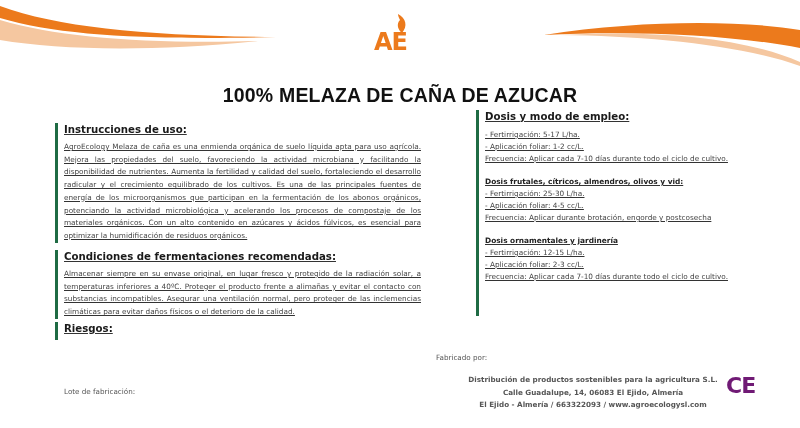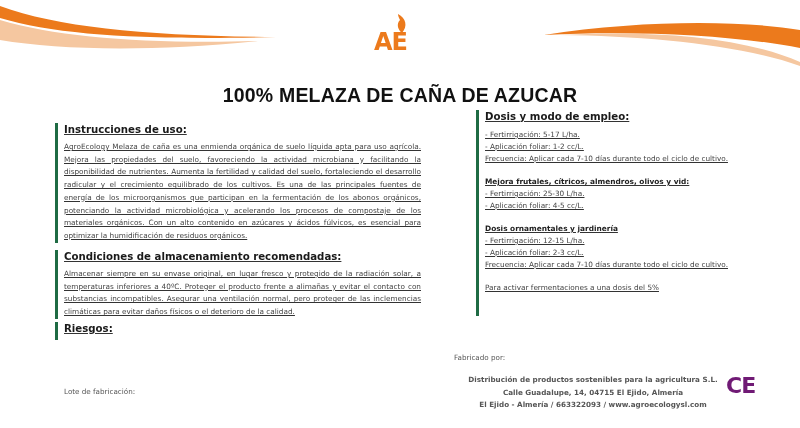--- a/index.html
+++ b/index.html
@@ -7,21 +7,21 @@
   .swoosh { position:absolute; top:0; }
   .logo { position:absolute; left:374px; top:14px; width:56px; height:46px; }
   .logo-text { position:absolute; left:0; top:14px; font-family:"DejaVu Sans", sans-serif; font-weight:bold; font-size:24px; color:#ec7a1c; letter-spacing:-1px;text-align:right; }
   .title { position:absolute; left:0; width:800px; top:84px; text-align:center; font-family:Liberation Sans, sans-serif; font-weight:bold; font-size:19.5px; color:#111; letter-spacing:0.2px; }
   .section { position:absolute; border-left:3px solid #1f6b44; padding-left:6px;text-decoration:underline; }
   .sec-head { font-weight:bold; font-size:10.2px; color:#1a1a1a; margin:0 0 5px 0; line-height:13px; }
   .sec-body { font-size:7.3px; line-height:12.7px; color:#444; text-align:justify; }
   .sub-head { font-weight:bold; font-size:7.4px; color:#222; line-height:12px; }
   .line { font-size:7.3px; color:#444; line-height:12px; white-space:nowrap; }
   .gap { height:11px; }
-  .fab { position:absolute; left:454px; top:353px; font-size:7.2px; color:#555; }
+  .fab { position:absolute; left:436px; top:353px; font-size:7.2px; color:#555; }
   .addr { position:absolute; left:462px; top:374px; width:262px; text-align:center; font-size:7.2px; line-height:12.6px; color:#555;font-weight:bold; }
   .lote { position:absolute; left:64px; top:387px; font-size:7.2px; color:#555; }
   .ce { position:absolute; left:726px; top:373px; font-family:"DejaVu Sans", sans-serif; font-size:22px; font-weight:bold; color:#701a75; letter-spacing:-1px; }
 </style>
 </head>
 <body>
 
 <svg class="swoosh" style="left:0;" width="290" height="60" viewBox="0 0 290 60">
   <path d="M0 6 C 60 28, 150 36, 276 37 C 150 40, 60 36, 0 18 Z" fill="#ec7a1c"></path>
   <path d="M0 20 C 60 38, 150 44, 258 41 C 150 52, 60 50, 0 40 Z" fill="#f5c7a0"></path>
@@ -39,53 +39,53 @@
 </div>
 
 <div class="title">100% MELAZA DE CAÑA DE AZUCAR</div>
 
 <div class="section" style="left:55px; top:123px; width:357px;">
   <div class="sec-head">Instrucciones de uso:</div>
   <div class="sec-body">AgroEcology Melaza de caña es una enmienda orgánica de suelo líquida apta para uso agrícola. Mejora las propiedades del suelo, favoreciendo la actividad microbiana y facilitando la disponibilidad de nutrientes. Aumenta la fertilidad y calidad del suelo, fortaleciendo el desarrollo radicular y el crecimiento equilibrado de los cultivos. Es una de las principales fuentes de energía de los microorganismos que participan en la fermentación de los abonos orgánicos, potenciando la actividad microbiológica y acelerando los procesos de compostaje de los materiales orgánicos. Con un alto contenido en azúcares y ácidos fúlvicos, es esencial para optimizar la humidificación de residuos orgánicos.</div>
 </div>
 
 <div class="section" style="left:55px; top:250px; width:357px;">
-  <div class="sec-head">Condiciones de almacenamiento recomendadas:</div>
+  <div class="sec-head">Condiciones de fermentaciones recomendadas:</div>
   <div class="sec-body">Almacenar siempre en su envase original, en lugar fresco y protegido de la radiación solar, a temperaturas inferiores a 40ºC. Proteger el producto frente a alimañas y evitar el contacto con substancias incompatibles. Asegurar una ventilación normal, pero proteger de las inclemencias climáticas para evitar daños físicos o el deterioro de la calidad.</div>
 </div>
 
 <div class="section" style="left:55px; top:322px; width:357px;">
   <div class="sec-head">Riesgos:</div>
 </div>
 
 <div class="section" style="left:476px; top:110px; width:260px; height:206px;">
   <div class="sec-head" style="margin-bottom:6px;">Dosis y modo de empleo:</div>
 
   <div>
     <div class="line"> - Fertirrigación: 5-17 L/ha.</div>
     <div class="line"> - Aplicación foliar: 1-2 cc/L.</div>
     <div class="line">Frecuencia: Aplicar cada 7-10 días durante todo el ciclo de cultivo.</div>
   </div>
   <div class="gap"></div>
   <div>
-    <div class="sub-head">Mejora frutales, cítricos, almendros, olivos y vid:</div>
+    <div class="sub-head">Dosis frutales, cítricos, almendros, olivos y vid:</div>
     <div class="line"> - Fertirrigación: 25-30 L/ha.</div>
     <div class="line"> - Aplicación foliar: 4-5 cc/L.</div>
+    <div class="line">Frecuencia: Aplicar durante brotación, engorde y postcosecha</div>
   </div>
   <div class="gap"></div>
   <div>
     <div class="sub-head">Dosis ornamentales y jardinería</div>
     <div class="line"> - Fertirrigación: 12-15 L/ha.</div>
     <div class="line"> - Aplicación foliar: 2-3 cc/L.</div>
     <div class="line">Frecuencia: Aplicar cada 7-10 días durante todo el ciclo de cultivo.</div>
   </div>
   <div class="gap"></div>
-  <div class="line">Para activar fermentaciones a una dosis del 5%</div>
 </div>
 
 <div class="fab">Fabricado por:</div>
 <div class="addr">
   <div>Distribución de productos sostenibles para la agricultura S.L.</div>
-  <div>Calle Guadalupe, 14, 04715 El Ejido, Almería</div>
+  <div>Calle Guadalupe, 14, 06083 El Ejido, Almería</div>
   <div>El Ejido - Almería / 663322093 / www.agroecologysl.com</div>
 </div>
 <div class="lote">Lote de fabricación:</div>
 <div class="ce">CE</div>
 
 </body></html>

